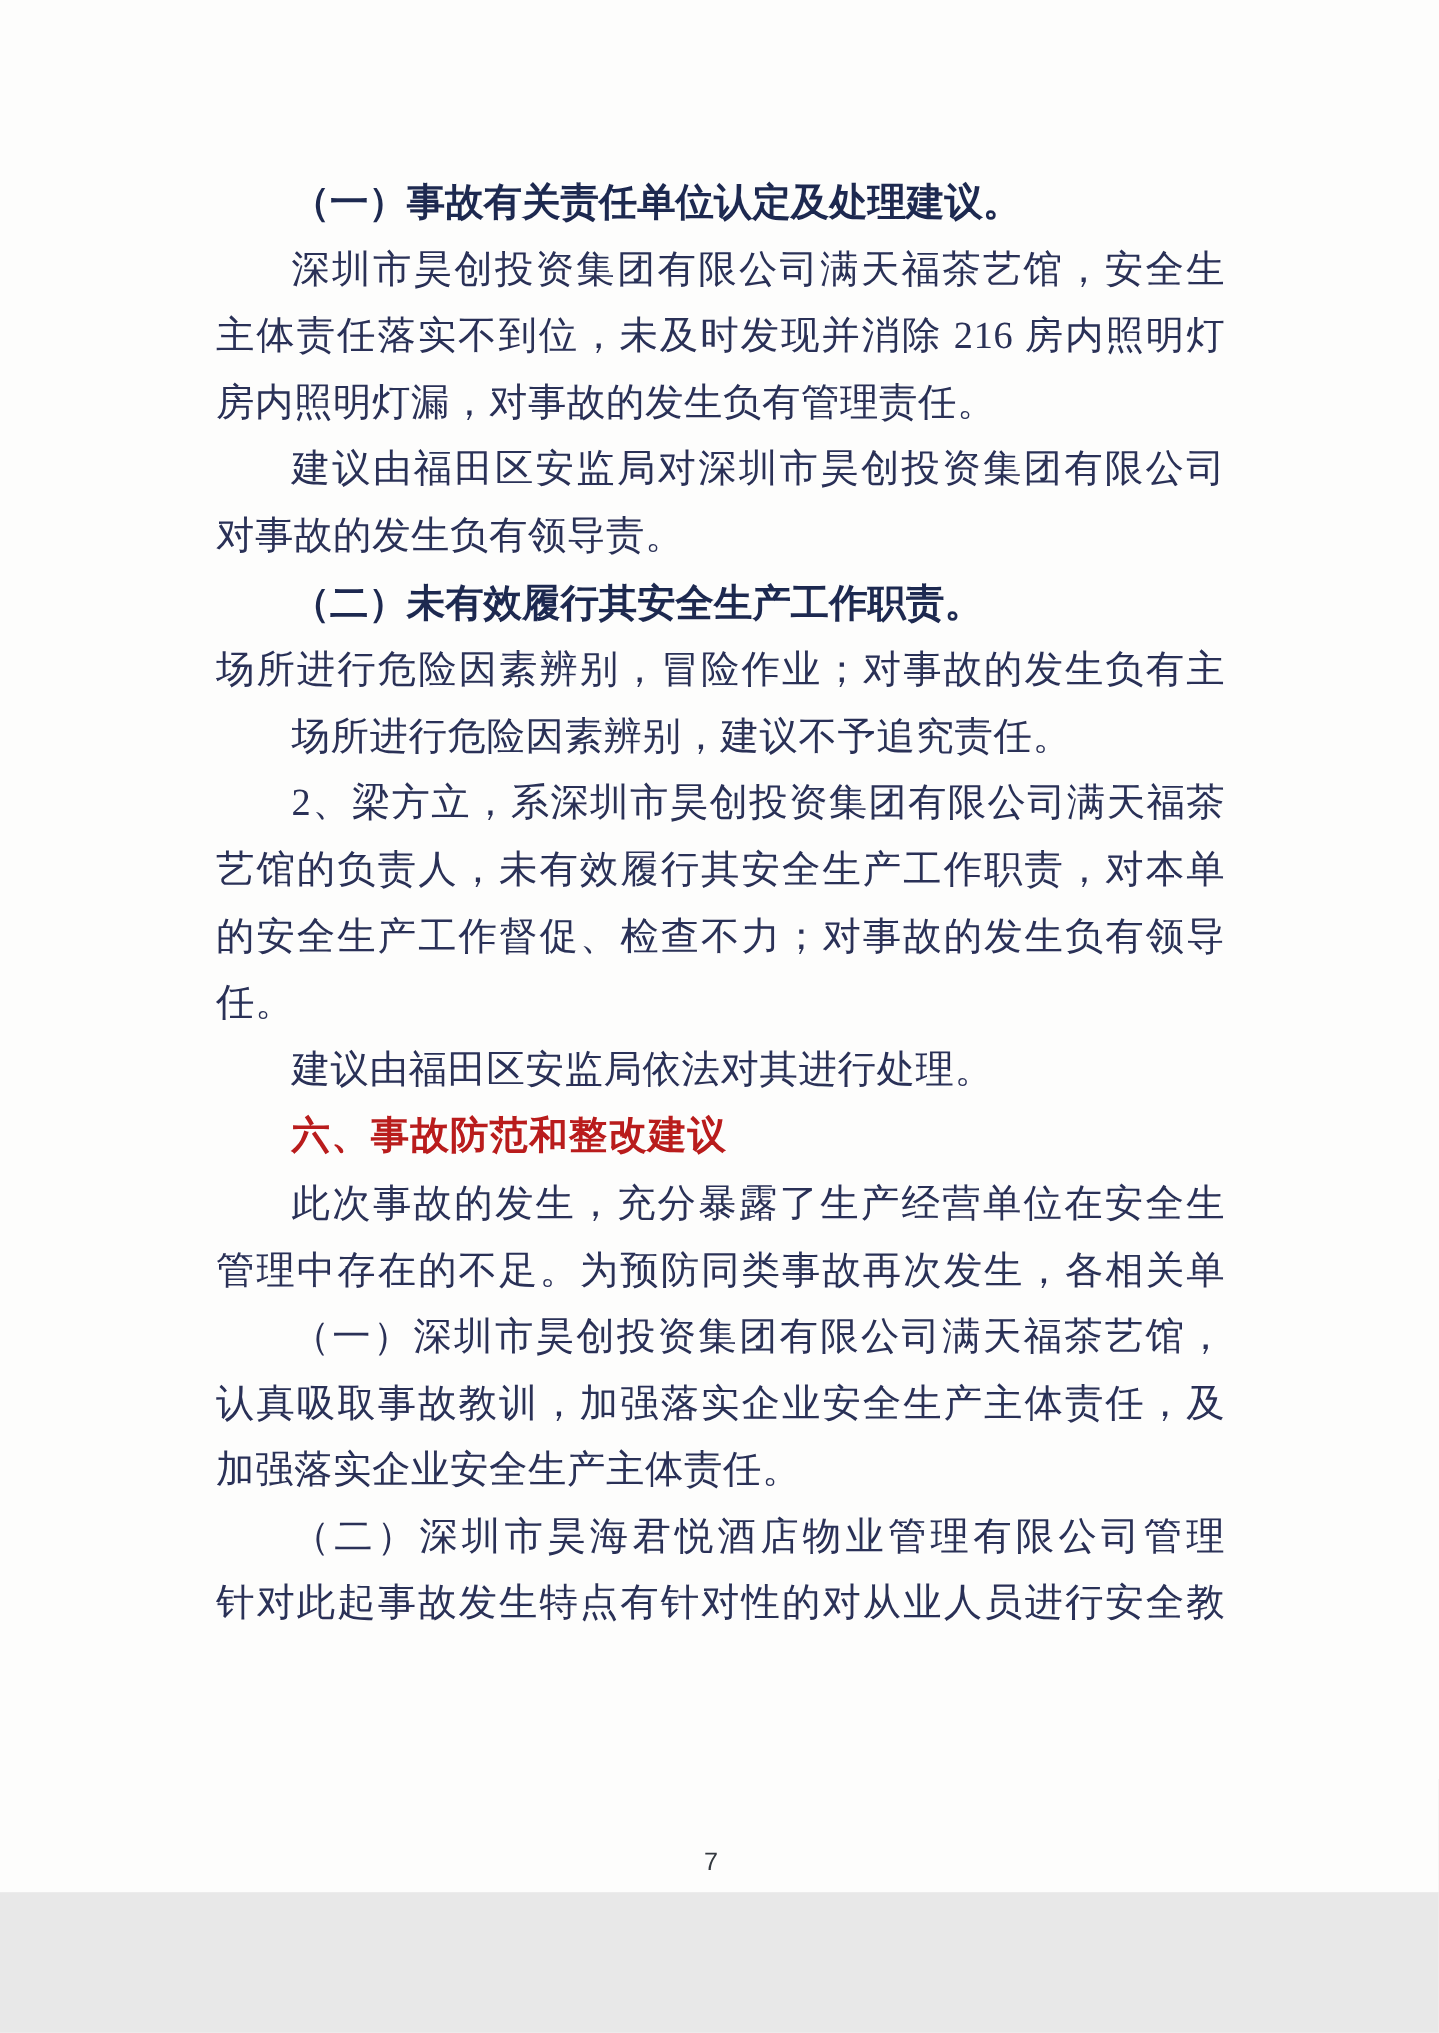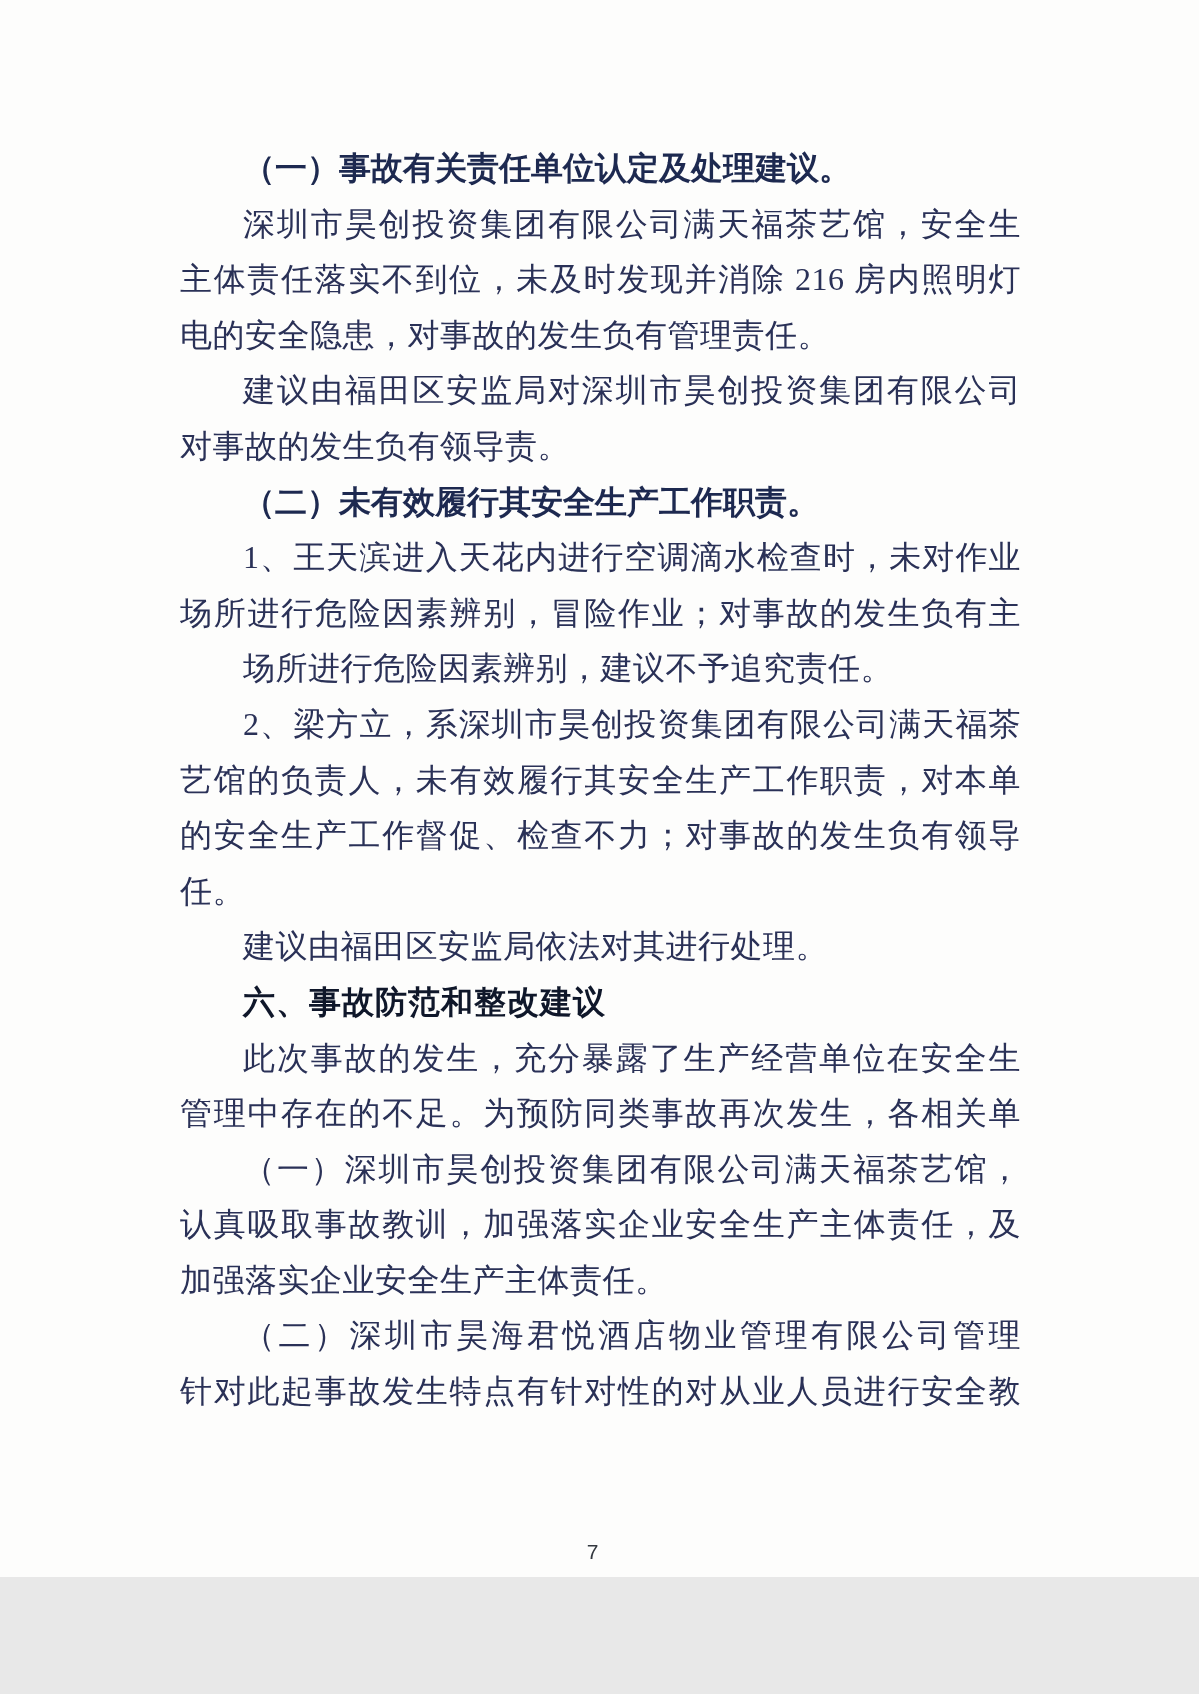--- a/index.html
+++ b/index.html
@@ -36,21 +36,21 @@
   .line.indent { text-indent: 63px; }
   .line.fill { text-align-last: justify; }
   .subsection-heading .line {
     font-weight: bold;
     color: #1d2950;
     letter-spacing: 0;
   }
   .chapter-heading .line {
     font-weight: bold;
     font-family: "Liberation Sans", "DejaVu Sans", sans-serif;
-    color: #0f172a;
+    color: #b91c1c;
     letter-spacing: 1px;
   }
   .footer {
     position: absolute;
     left: 0;
     right: 14px;
     top: 1540px;
     text-align: center;
     font-size: 21px;
     color: #33383f;
@@ -61,31 +61,30 @@
 <body>
 
 <div class="page">
   <div class="content">
       <div class="block subsection-heading">
         <div class="line indent">（一）事故有关责任单位认定及处理建议。</div>
       </div>
       <div class="block paragraph">
         <div class="line indent fill">深圳市昊创投资集团有限公司满天福茶艺馆，安全生产</div>
         <div class="line fill">主体责任落实不到位，未及时发现并消除 216 房内照明灯漏</div>
-        <div class="line">电的安全隐患，对事故的发生负有管理责任。</div>
+        <div class="line">房内照明灯漏，对事故的发生负有管理责任。</div>
       </div>
       <div class="block paragraph">
         <div class="line indent fill">建议由福田区安监局对深圳市昊创投资集团有限公司</div>
         <div class="line">对事故的发生负有领导责。</div>
       </div>
       <div class="block subsection-heading">
         <div class="line indent">（二）未有效履行其安全生产工作职责。</div>
       </div>
       <div class="block paragraph">
-        <div class="line indent fill">1、王天滨进入天花内进行空调滴水检查时，未对作业</div>
         <div class="line fill">场所进行危险因素辨别，冒险作业；对事故的发生负有主要</div>
       </div>
       <div class="block paragraph">
         <div class="line indent">场所进行危险因素辨别，建议不予追究责任。</div>
       </div>
       <div class="block paragraph">
         <div class="line indent fill">2、梁方立，系深圳市昊创投资集团有限公司满天福茶</div>
         <div class="line fill">艺馆的负责人，未有效履行其安全生产工作职责，对本单位</div>
         <div class="line fill">的安全生产工作督促、检查不力；对事故的发生负有领导责</div>
         <div class="line">任。</div>

